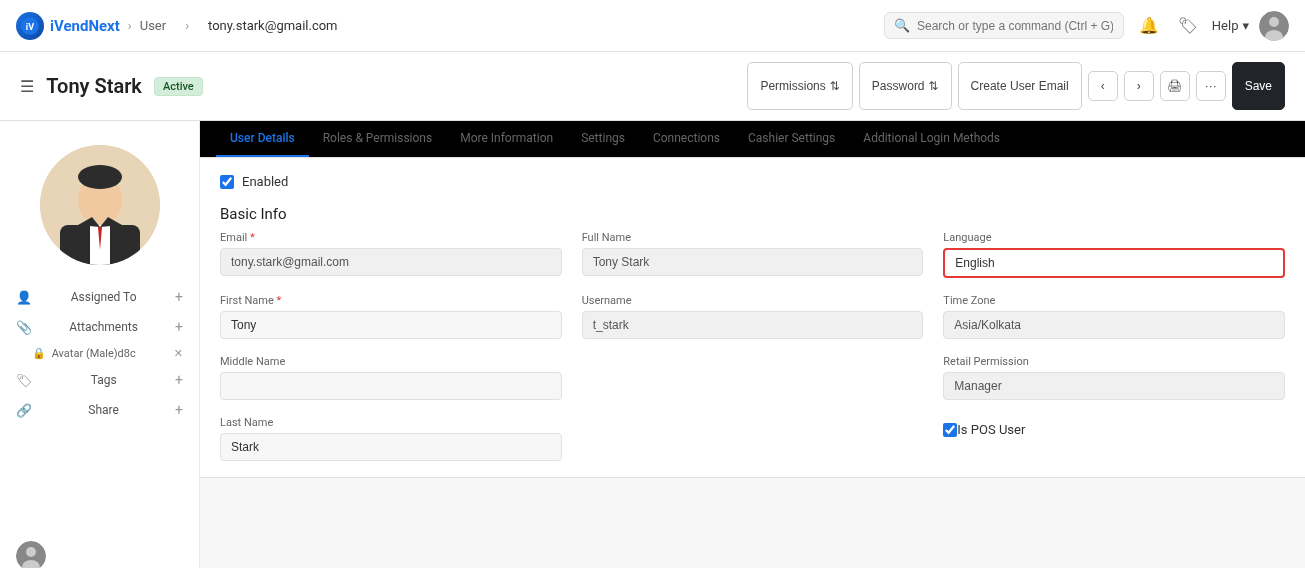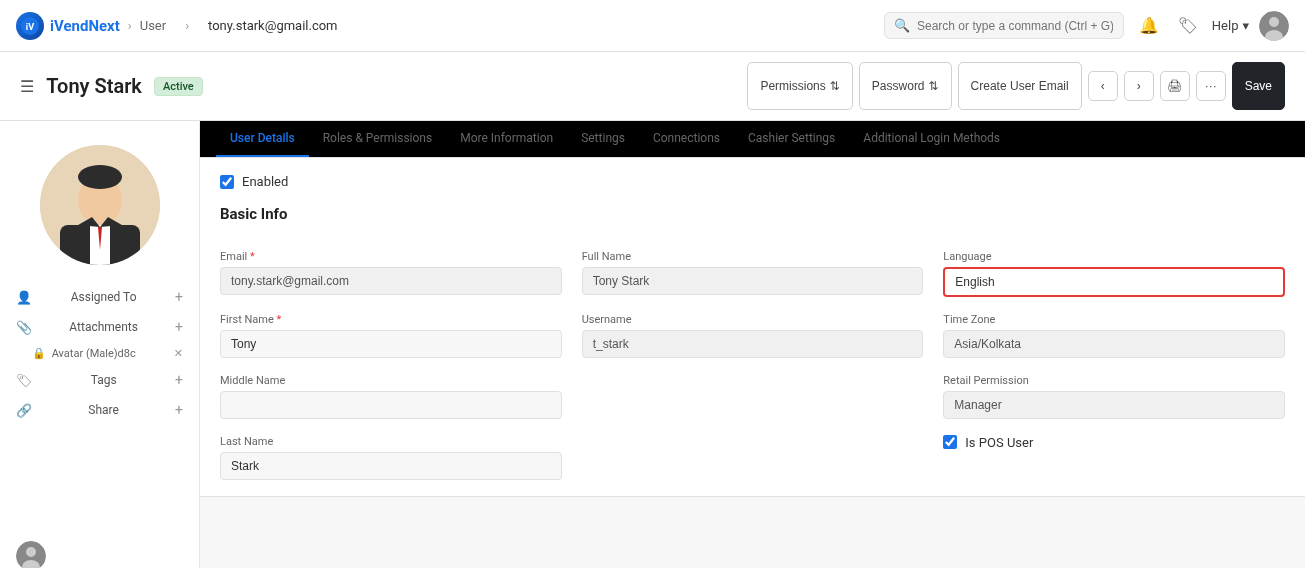--- a/index.html
+++ b/index.html
@@ -254,23 +254,23 @@
       gap: 8px;
       margin-bottom: 16px;
     }
     .checkbox {
       width: 14px;
       height: 14px;
       accent-color: #1a73e8;
     }
     .section-title {
       font-size: 15px;
-      font-weight: 700;
+      font-weight: 400;
       color: #222;
-      margin-bottom: 27px;
+      margin-bottom: 8px;
     }
 
     
     .form-grid {
       display: grid;
       grid-template-columns: 1fr 1fr 1fr;
       gap: 16px 20px;
     }
     .form-group {
       display: flex;
@@ -298,22 +298,22 @@
       background: #fff;
     }
     .form-input-readonly {
       background: #f0f0f0;
       color: #555;
     }
 
     
     .check-row {
       display: flex;
-      gap: 8px;
-      margin-top: 0;
+      align-items: center;
+      margin-top: 6px;
     }
 
     .nav-user-avatar {
       width: 30px;
       height: 30px;
       border-radius: 50%;
       overflow: hidden;
     }
   </style>
 </head>

